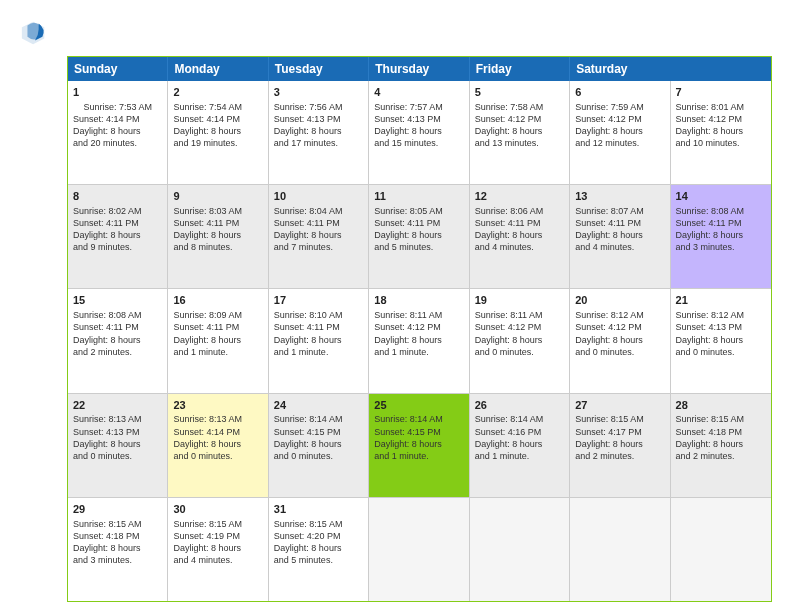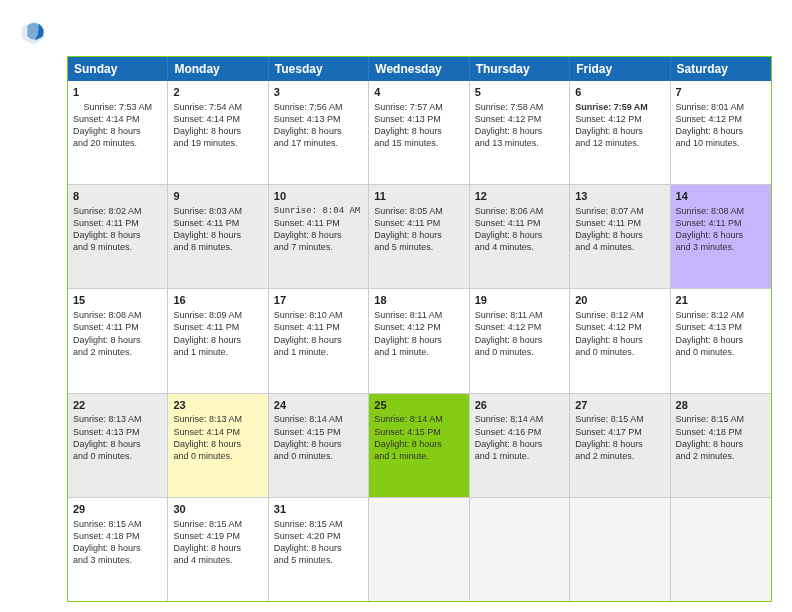--- a/index.html
+++ b/index.html
@@ -131,21 +131,20 @@
       <div class="title-month"></div>
       <div class="title-location"></div>
     </div>
   </div>
 
   <div class="calendar">
     <div class="cal-header">
     <div class="cal-header-cell">Sunday</div>
         <div class="cal-header-cell">Monday</div>
         <div class="cal-header-cell">Tuesday</div>
-        <div class="cal-header-cell">Wednesday</div>
         <div class="cal-header-cell">Thursday</div>
         <div class="cal-header-cell">Friday</div>
         <div class="cal-header-cell">Saturday</div>
       </div>
     <div class="cal-body">
     <div class="cal-row">
           <div class="cal-cell">
             <span class="day-num">1</span>
             <span style="display: block; text-align: center;">Sunrise: 7:53 AM</span>
             <span style="display: block;">Sunset: 4:14 PM</span>
@@ -175,21 +174,21 @@
           </div>
           <div class="cal-cell">
             <span class="day-num">5</span>
             <span style="display: block;">Sunrise: 7:58 AM</span>
             <span style="display: block;">Sunset: 4:12 PM</span>
             <span style="display: block;">Daylight: 8 hours</span>
             <span style="display: block;">and 13 minutes.</span>
           </div>
           <div class="cal-cell">
             <span class="day-num">6</span>
-            <span style="display: block; font-weight: bold;">Sunrise: 7:59 AM</span>
+            <span style="display: block;">Sunrise: 7:59 AM</span>
             <span style="display: block;">Sunset: 4:12 PM</span>
             <span style="display: block;">Daylight: 8 hours</span>
             <span style="display: block;">and 12 minutes.</span>
           </div>
           <div class="cal-cell">
             <span class="day-num">7</span>
             <span style="display: block;">Sunrise: 8:01 AM</span>
             <span style="display: block;">Sunset: 4:12 PM</span>
             <span style="display: block;">Daylight: 8 hours</span>
             <span style="display: block;">and 10 minutes.</span>
@@ -205,21 +204,21 @@
           </div>
           <div class="cal-cell alt-row" style="background: rgb(235, 235, 235);">
             <span class="day-num">9</span>
             <span style="display: block;">Sunrise: 8:03 AM</span>
             <span style="display: block;">Sunset: 4:11 PM</span>
             <span style="display: block;">Daylight: 8 hours</span>
             <span style="display: block;">and 8 minutes.</span>
           </div>
           <div class="cal-cell alt-row" style="background: rgb(235, 235, 235);">
             <span class="day-num">10</span>
-            <span style="display: block; font-family: Liberation Mono, monospace;">Sunrise: 8:04 AM</span>
+            <span style="display: block;">Sunrise: 8:04 AM</span>
             <span style="display: block;">Sunset: 4:11 PM</span>
             <span style="display: block;">Daylight: 8 hours</span>
             <span style="display: block;">and 7 minutes.</span>
           </div>
           <div class="cal-cell alt-row" style="background: rgb(235, 235, 235);">
             <span class="day-num">11</span>
             <span style="display: block;">Sunrise: 8:05 AM</span>
             <span style="display: block;">Sunset: 4:11 PM</span>
             <span style="display: block;">Daylight: 8 hours</span>
             <span style="display: block;">and 5 minutes.</span>

